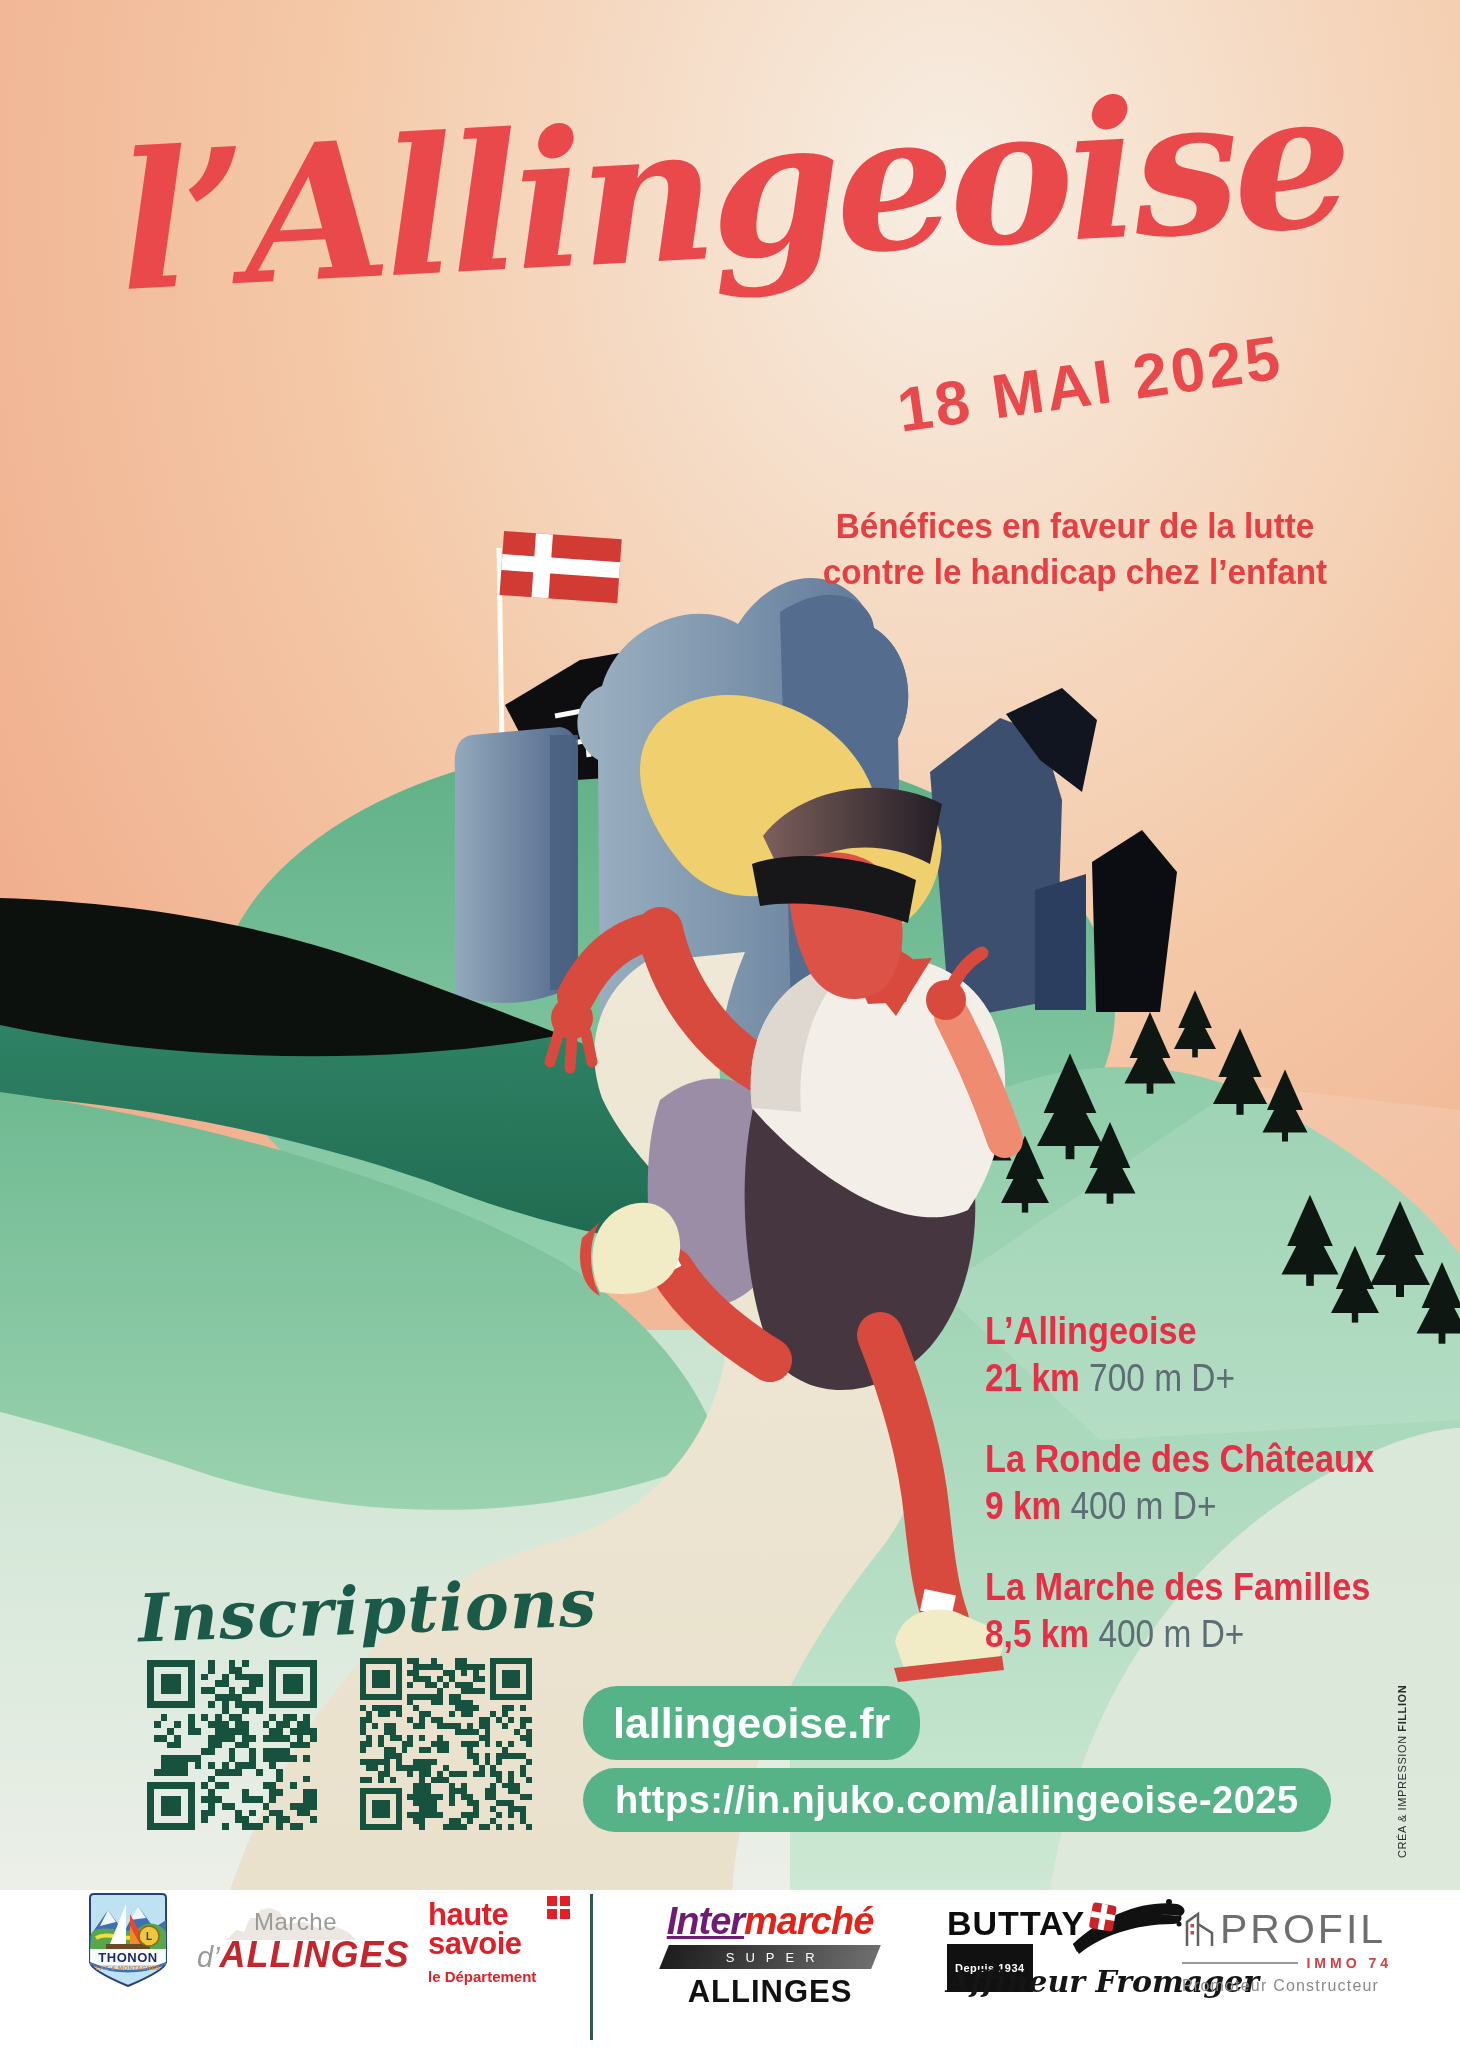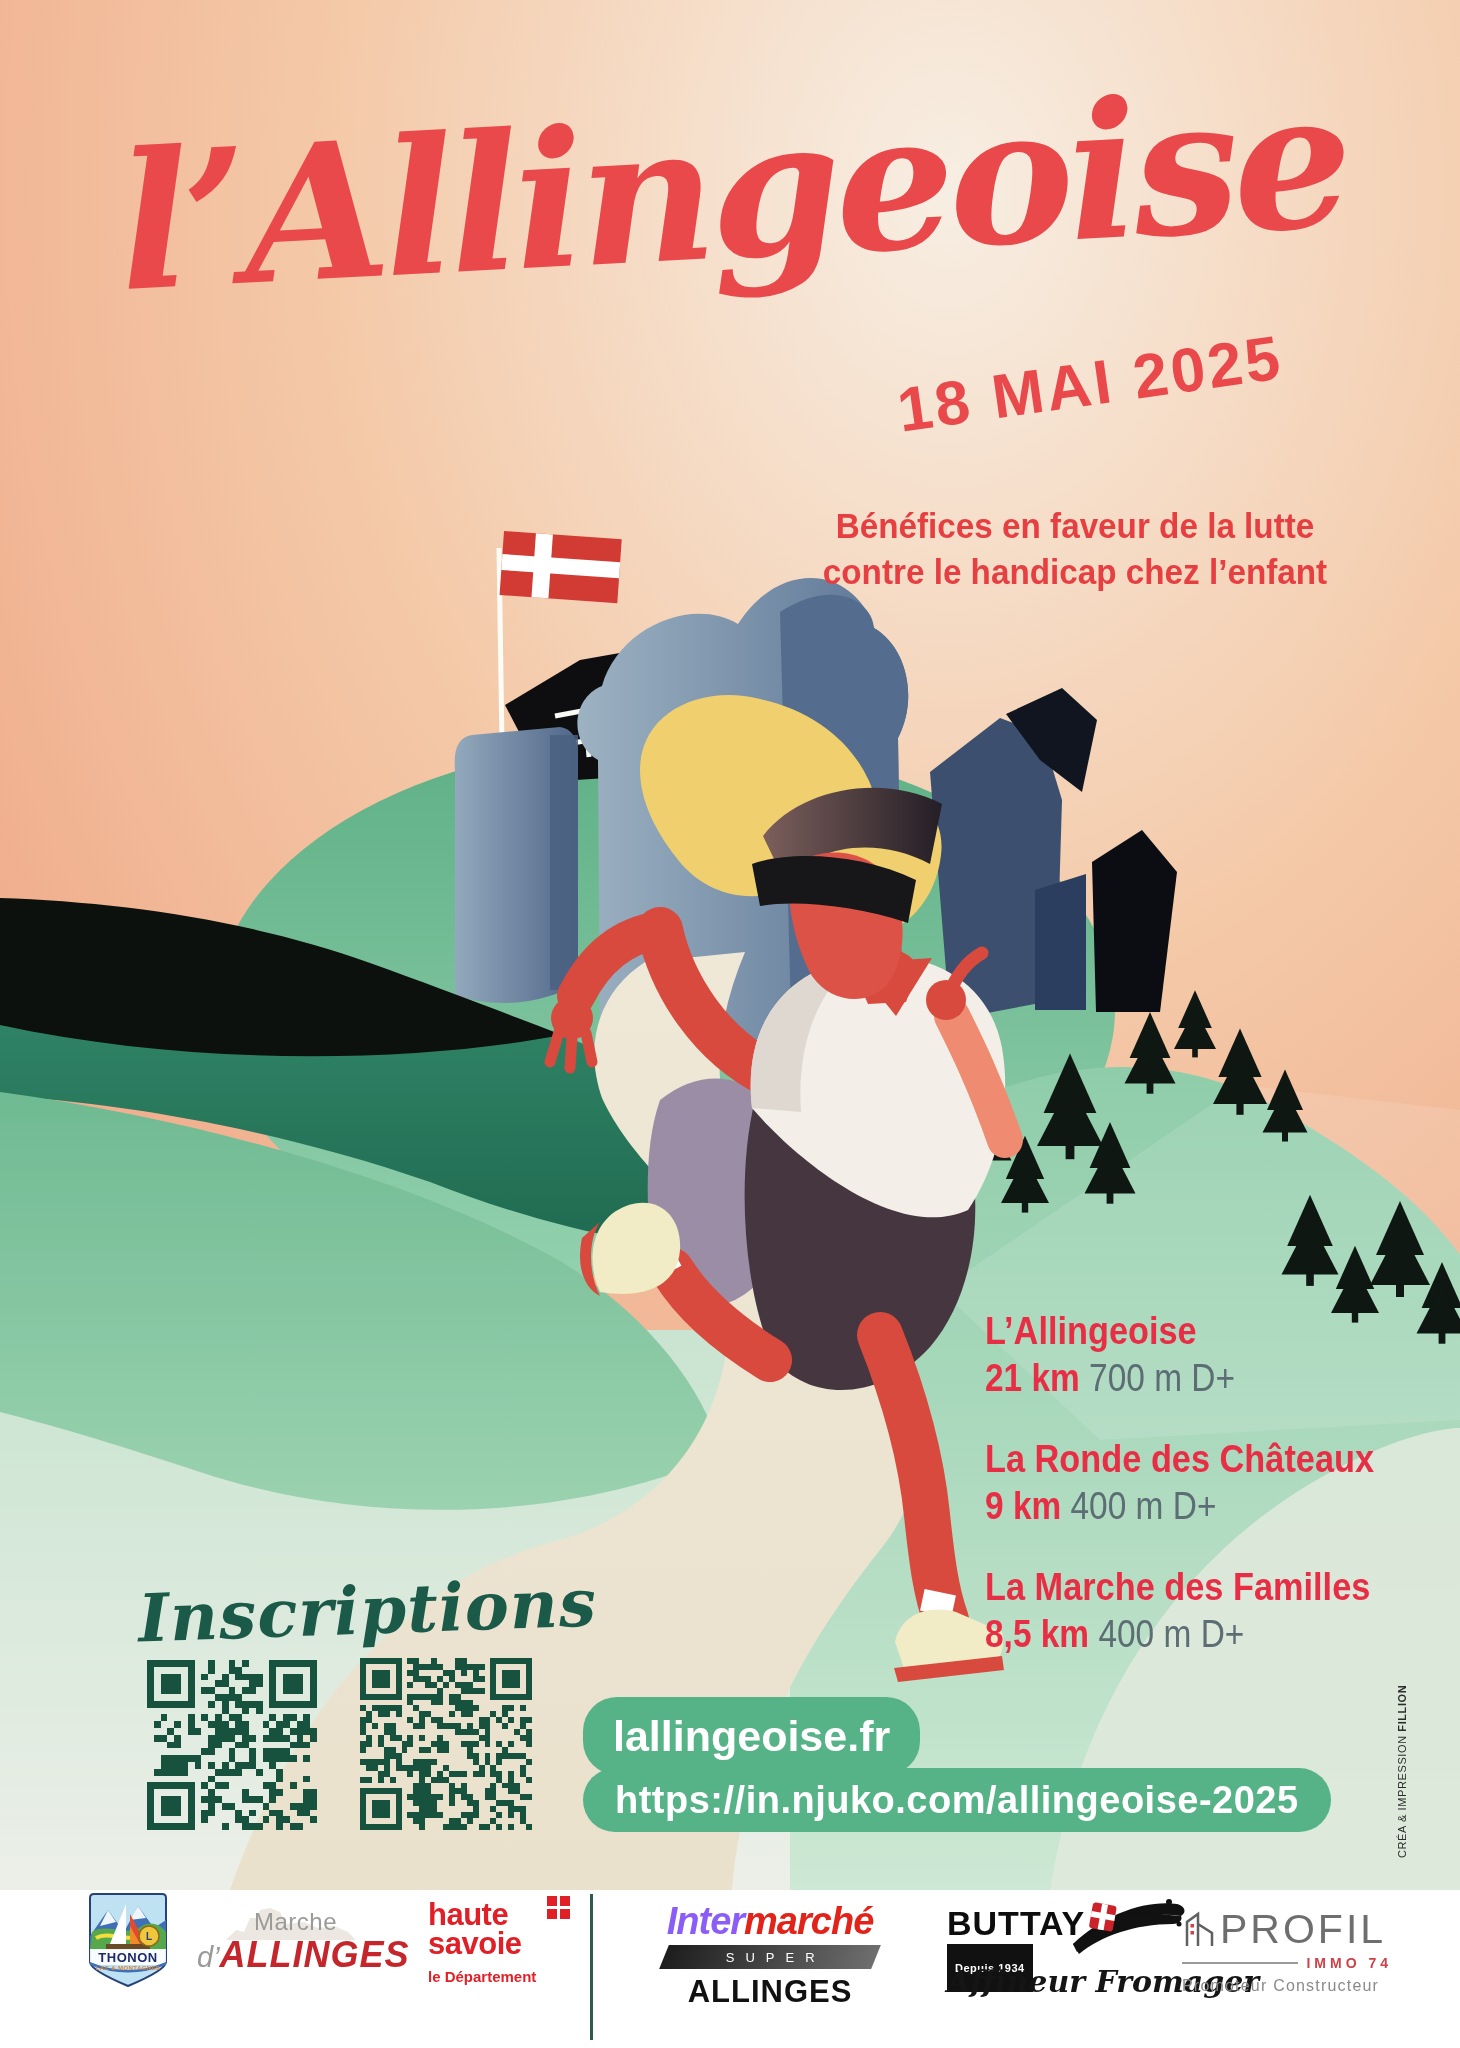--- a/index.html
+++ b/index.html
@@ -41,21 +41,21 @@
     white-space:nowrap;
   }
   .qr{position:absolute;}
   .qr svg{display:block;width:100%;height:100%;shape-rendering:crispEdges;fill:#17523f;}
 
   .pill{
     position:absolute;display:inline-flex;align-items:center;justify-content:center;
     background:#56b287;color:#ffffff;font-weight:700;border-radius:34px;
     text-decoration:none;white-space:nowrap;
   }
-  .pill-site{left:583px;top:1686px;height:62px;padding:8px 30px;font-size:43px;margin-top:11px;}
+  .pill-site{left:583px;top:1686px;height:74px;padding:0 30px;font-size:43px;}
   .pill-reg{left:583px;top:1768px;height:64px;padding:0 32px;font-size:38px;letter-spacing:.5px;}
 
   .credit{
     left:1396px;top:1858px;transform:rotate(-90deg);transform-origin:0 0;
     font-size:11px;color:#2b2b2b;letter-spacing:.6px;white-space:nowrap;
   }
   .credit b{font-weight:700;}
 
   .footer{
     position:absolute;left:0;top:1890px;width:1460px;height:158px;background:#ffffff;
@@ -83,21 +83,21 @@
   .hsav{left:428px;top:10px;width:140px;}
   .hsav-row{display:flex;align-items:flex-start;gap:33px;}
   .hsav-word{font-size:31px;font-weight:800;color:#e01f26;line-height:29px;letter-spacing:-.5px;}
   .hsav-squares{display:grid;grid-template-columns:10px 10px;grid-gap:3px;margin-left:6px;margin-top:-4px;}
   .hsav-squares i{width:10px;height:10px;background:#e01f26;display:block;}
   .hsav-dep{font-size:15px;font-weight:700;color:#e01f26;margin-top:10px;}
 
   
   .inter{left:630px;top:10px;width:280px;text-align:center;}
   .inter-word{font-size:38px;font-style:italic;font-weight:800;letter-spacing:-1px;white-space:nowrap;}
-  .inter-word .p1{color:#8b5cf6;}
+  .inter-word .p1{color:#701a75;text-decoration:underline;}
   .inter-word .p2{color:#e2231a;}
   .inter-banner{margin:2px auto 0;width:212px;height:24px;
     background:linear-gradient(90deg,#1d1d1d,#6e6e6e);transform:skewX(-22deg);
     display:flex;align-items:center;justify-content:center;}
   .inter-banner span{transform:skewX(22deg);color:#fff;font-size:13px;letter-spacing:11px;
     padding-left:11px;}
   .inter-city{margin-top:5px;font-size:31px;font-weight:800;color:#111;letter-spacing:1px;}
 
   
   .buttay{left:945px;top:8px;width:240px;height:140px;}

